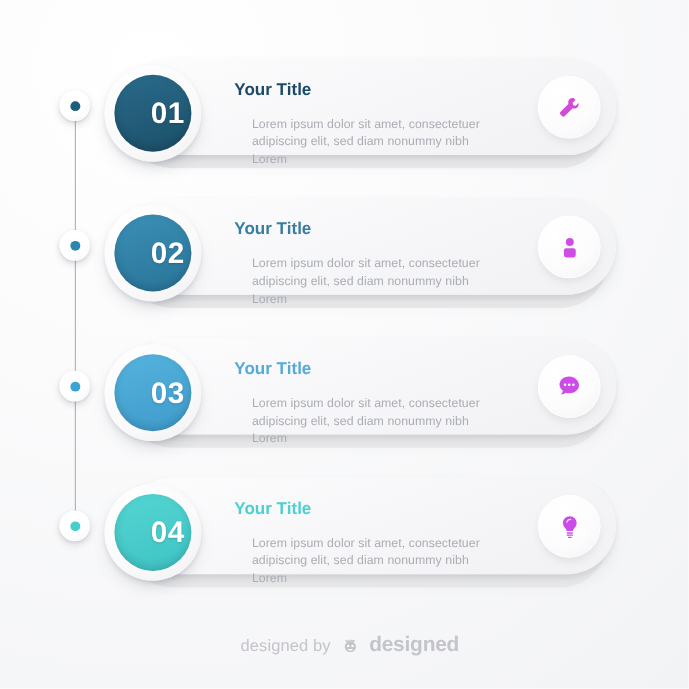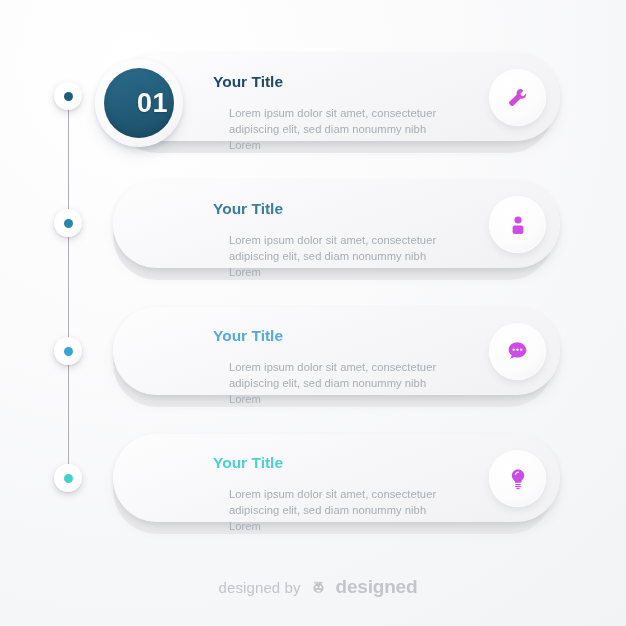--- a/index.html
+++ b/index.html
@@ -219,52 +219,67 @@
   <div class="icon-bubble">
     <svg width="24" height="24" viewBox="0 0 24 24">
       <path class="ico" d="M15.6 3.1c-2.6-.6-5.1 1.3-5.1 3.9 0 .5.1 1 .3 1.5L3.6 15.6c-.7.7-.7 1.9 0 2.6l1.3 1.3c.7.7 1.9.7 2.6 0l7.1-7.1c.5.2 1 .3 1.5.3 2.6 0 4.5-2.5 3.9-5.1l-2.6 2.6-2.3-.5-.5-2.3 2.6-2.6z" fill="#d24bd8"></path>
     </svg>
   </div>
 </div>
 
 <div class="row" style="top:180px">
   <div class="card-shadow"></div>
   <div class="card"></div>
+  <div class="medallion">
+    <div class="disc" style="background: linear-gradient(165deg, rgb(59, 143, 181) 0%, rgb(42, 116, 153) 100%);">
+      <span class="num">02</span>
+    </div>
+  </div>
   <div class="text-block">
     <p class="row-title" style="color: rgb(59, 125, 158);">Your Title</p>
     <p class="row-desc">Lorem ipsum dolor sit amet, consectetuer adipiscing elit, sed diam nonummy nibh Lorem</p>
   </div>
   <div class="icon-bubble">
     <svg width="24" height="24" viewBox="0 0 24 24">
       <circle class="ico" cx="12" cy="7" r="3.6" fill="#cf4de4"></circle>
       <rect class="ico" x="6.6" y="12.6" width="10.8" height="8.4" rx="2.2" fill="#cf4de4"></rect>
     </svg>
   </div>
 </div>
 
 <div class="row" style="top:307px">
   <div class="card-shadow"></div>
   <div class="card"></div>
+  <div class="medallion">
+    <div class="disc" style="background: linear-gradient(165deg, rgb(85, 179, 222) 0%, rgb(63, 155, 203) 100%);">
+      <span class="num">03</span>
+    </div>
+  </div>
   <div class="text-block">
     <p class="row-title" style="color: rgb(85, 170, 214);">Your Title</p>
     <p class="row-desc">Lorem ipsum dolor sit amet, consectetuer adipiscing elit, sed diam nonummy nibh Lorem</p>
   </div>
   <div class="icon-bubble">
     <svg width="25" height="25" viewBox="0 0 24 24">
       <path class="ico" d="M12 3.2c-4.7 0-8.5 3.1-8.5 7 0 2.1 1.1 4 2.9 5.3-.2 1.3-.8 2.5-1.7 3.4 1.6-.2 3.1-.8 4.3-1.6 1 .3 2 .5 3 .5 4.7 0 8.5-3.1 8.5-7s-3.8-7.6-8.5-7.6z" fill="#cd4ce8"></path>
       <circle cx="8.4" cy="10.3" r="1.15" fill="#ffffff"></circle>
       <circle cx="12" cy="10.3" r="1.15" fill="#ffffff"></circle>
       <circle cx="15.6" cy="10.3" r="1.15" fill="#ffffff"></circle>
     </svg>
   </div>
 </div>
 
 <div class="row" style="top:434px">
   <div class="card-shadow"></div>
   <div class="card"></div>
+  <div class="medallion">
+    <div class="disc" style="background: linear-gradient(165deg, rgb(83, 213, 210) 0%, rgb(63, 195, 196) 100%);">
+      <span class="num">04</span>
+    </div>
+  </div>
   <div class="text-block">
     <p class="row-title" style="color: rgb(78, 207, 209);">Your Title</p>
     <p class="row-desc">Lorem ipsum dolor sit amet, consectetuer adipiscing elit, sed diam nonummy nibh Lorem</p>
   </div>
   <div class="icon-bubble">
     <svg width="24" height="24" viewBox="0 0 24 24">
       <path class="ico" d="M12 2.4c-3.5 0-6.2 2.7-6.2 6 0 2.3 1.3 3.9 2.3 5.1.5.6.9 1.1.9 1.6v.6h6v-.6c0-.5.4-1 .9-1.6 1-1.2 2.3-2.8 2.3-5.1 0-3.3-2.7-6-6.2-6z" fill="#c94ce8"></path>
       <rect class="ico" x="9.1" y="16.9" width="5.8" height="1.25" rx=".6" fill="#c94ce8"></rect>
       <rect class="ico" x="9.1" y="18.9" width="5.8" height="1.25" rx=".6" fill="#c94ce8"></rect>
       <rect class="ico" x="10.3" y="20.9" width="3.4" height="1.25" rx=".6" fill="#c94ce8"></rect>

